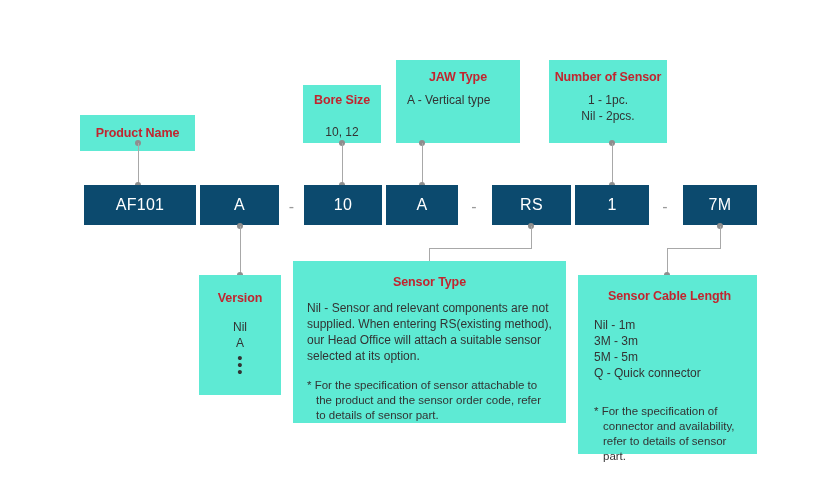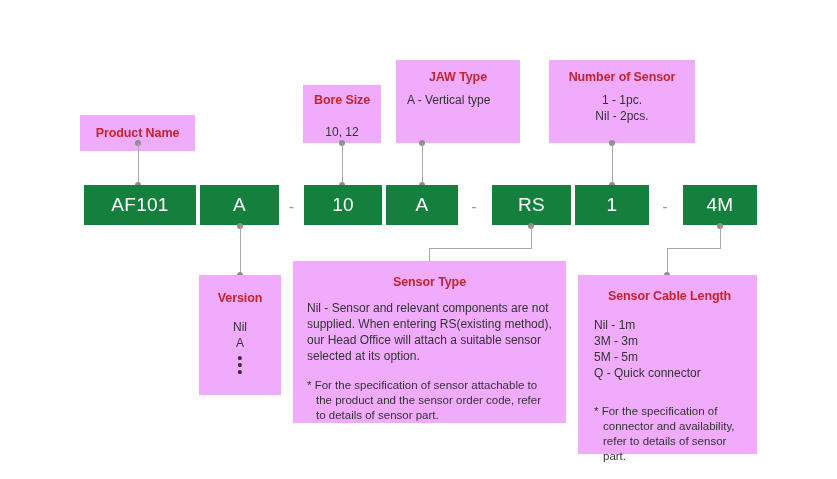--- a/index.html
+++ b/index.html
@@ -15,46 +15,46 @@
     position: relative;
     width: 837px;
     height: 479px;
     background: #ffffff;
     overflow: hidden;
   }
 
   
   .gbox {
     position: absolute;
-    background: #f0abfc;
+    background: #5eead4;
     box-sizing: border-box;
     color: #3b3b3b;
   }
   .gbox .gtitle {
     color: #c1252f;
     font-weight: bold;
     text-align: center;
     font-size: 12.5px;
     letter-spacing: -0.1px;
   }
   .gbox .gbody {
     color: #333333;
     font-size: 12px;
     line-height: 16px;
   }
   .center { text-align: center; }
 
   .codebox {
     position: absolute;
-    background: #15803d;
+    background: #0c4a6e;
     color: #ffffff;
     display: flex;
     align-items: center;
     justify-content: center;
-    font-size: 19px;
+    font-size: 16px;
     letter-spacing: 0.3px;
     box-sizing: border-box;
   }
 
   .dash {
     position: absolute;
     color: #9a9a9a;
     font-size: 16px;
     text-align: center;
     line-height: 1;
@@ -113,21 +113,21 @@
     <div class="gbody center" style="margin-top:17px;">10, 12</div>
   </div>
 
   <div class="gbox" style="left:396px; top:60px; width:124px; height:83px; padding-top:10px;">
     <div class="gtitle">JAW Type</div>
     <div class="gbody" style="margin-top:8px; padding-left:11px;">
       <div>A - Vertical type</div>
     </div>
   </div>
 
-  <div class="gbox" style="left:549px; top:60px; width:146px; height:83px; padding-top:10px;">
+  <div class="gbox" style="left:549px; top:60px; width:118px; height:83px; padding-top:10px;">
     <div class="gtitle">Number of Sensor</div>
     <div class="gbody center" style="margin-top:8px;">
       <div>1 - 1pc.</div>
       <div>Nil - 2pcs.</div>
     </div>
   </div>
 
   <div class="dot" style="left:135px; top:140px;"></div>
   <div class="vline" style="left:138px; top:143px; height:42px;"></div>
   <div class="dot" style="left:135px; top:182px;"></div>
@@ -168,21 +168,21 @@
     <span>RS</span>
   </div>
 
   <div class="codebox" style="left:575px; top:185px; width:74px; height:40px;">
     <span>1</span>
   </div>
 
   <div class="dash" style="left:649px; top:199px; width:32px;">-</div>
 
   <div class="codebox" style="left:683px; top:185px; width:74px; height:40px;">
-    <span>4M</span>
+    <span>7M</span>
   </div>
 
   <div class="dot" style="left:237px; top:223px;"></div>
   <div class="vline" style="left:240px; top:226px; height:49px;"></div>
   <div class="dot" style="left:237px; top:272px;"></div>
 
   <div class="dot" style="left:528px; top:223px;"></div>
   <div class="vline" style="left:531px; top:226px; height:22px;"></div>
   <div class="hline" style="left:429px; top:248px; width:103px;"></div>
   <div class="vline" style="left:429px; top:248px; height:27px;"></div>

